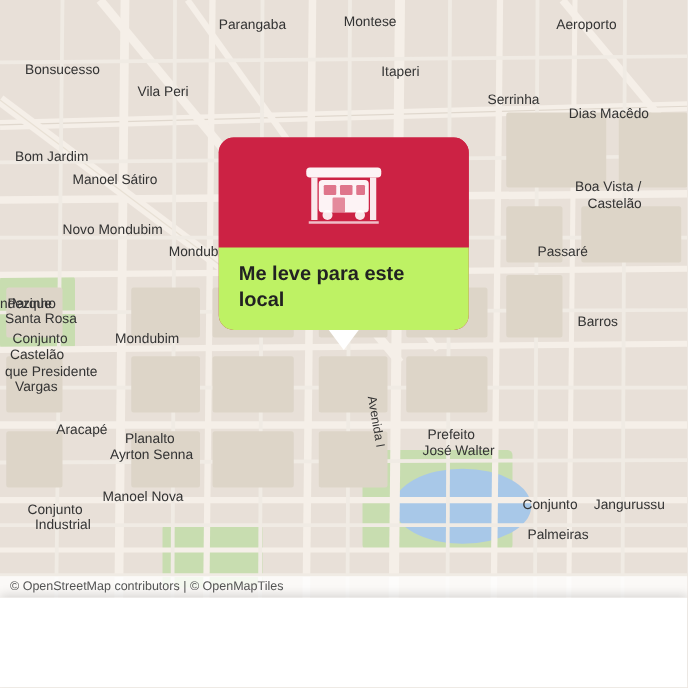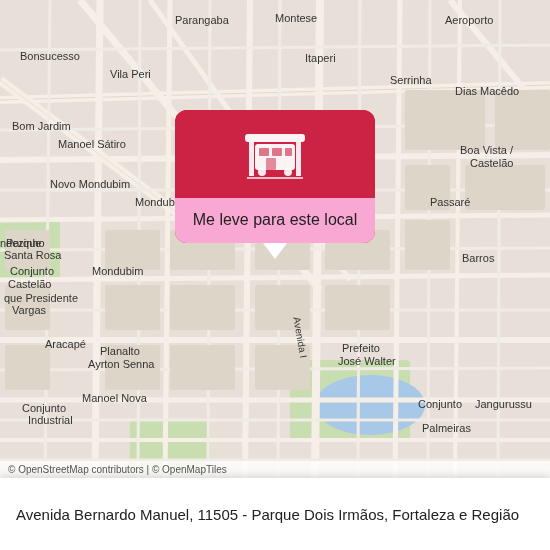--- a/index.html
+++ b/index.html
@@ -93,27 +93,27 @@
       background: #cc2244;
       border-radius: 12px 12px 0 0;
       width: 100%;
       display: flex;
       justify-content: center;
       align-items: center;
       padding: 18px 0 14px 0;
     }
 
     #popup-label {
-      background: #f9a8d4;
+      background: #bef264;
       border-radius: 0 0 12px 12px;
       width: 100%;
-      text-align: center;
+      text-align: left;
       padding: 12px 16px;
       font-size: 16px;
-      font-weight: 400;
+      font-weight: 700;
       color: #222;
       line-height: 1.3;
     }
 
     
     #popup-card::after {
       content: '';
       position: absolute;
       bottom: -16px;
       left: 50%;
@@ -293,15 +293,14 @@
       </svg>
     </div>
     <div id="popup-label">Me leve para este local</div>
   </div>
 
   <div id="attribution">
     <span>© OpenStreetMap contributors | © OpenMapTiles</span>
   </div>
 
   <div id="info-bar">
-    <div id="info-text">Avenida Bernardo Manuel, 11505 - Parque Dois Irmãos, Fortaleza e Região</div>
   </div>
 </div>
 
 </body></html>

